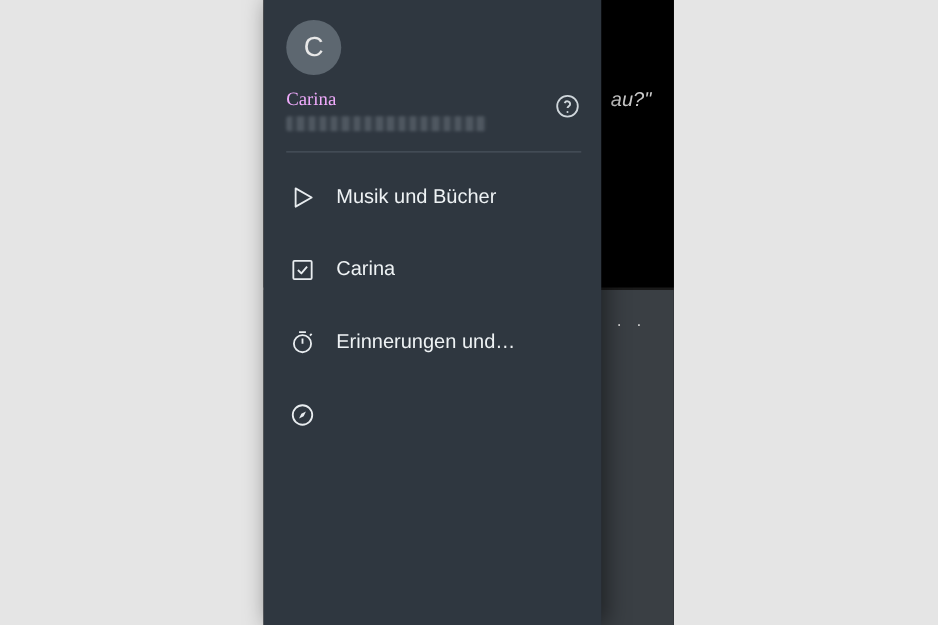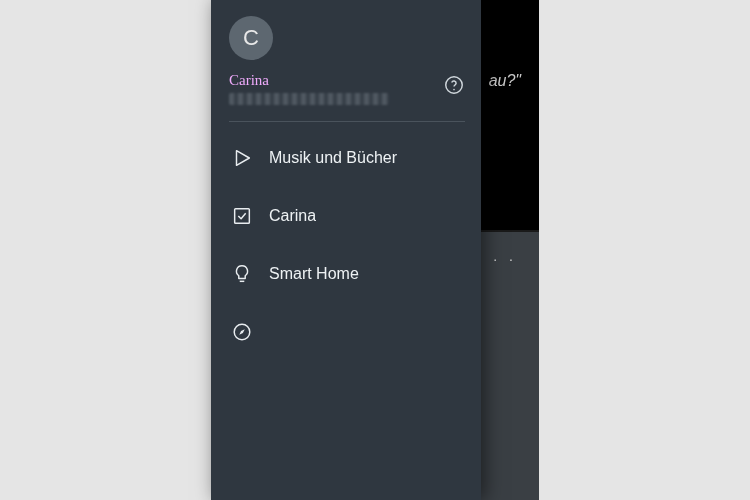--- a/index.html
+++ b/index.html
@@ -183,31 +183,33 @@
       <div class="menu-item">
         <span class="menu-icon">
           <svg viewBox="0 0 24 24" width="22" height="22" fill="none" stroke="#e8ecef" stroke-width="1.6" stroke-linejoin="round">
               <rect x="4" y="4" width="16" height="16" rx="1"></rect>
               <polyline points="8,12 11,15 16,9"></polyline>
             </svg>
         </span>
         <span class="menu-label">Carina</span>
       </div>
 
-
-
-      <div class="menu-item">
-        <span class="menu-icon">
-          <svg viewBox="0 0 24 24" width="22" height="22" fill="none" stroke="#e8ecef" stroke-width="1.6" stroke-linejoin="round">
-              <path d="M12 3a6 6 0 0 0-3.5 10.9V17h7v-3.1A6 6 0 0 0 12 3z"></path>
-              <line x1="9.5" y1="20" x2="14.5" y2="20"></line>
-            </svg>
-        </span>
-        <span class="menu-label">Smart Home</span>
-      </div>
+      <div class="menu-item">
+        <span class="menu-icon">
+          <svg viewBox="0 0 24 24" width="22" height="22" fill="none" stroke="#e8ecef" stroke-width="1.6">
+              <circle cx="12" cy="13" r="7.5"></circle>
+              <line x1="12" y1="13" x2="12" y2="8.5"></line>
+              <line x1="9" y1="3" x2="15" y2="3"></line>
+              <line x1="18.5" y1="6" x2="20" y2="4.5"></line>
+            </svg>
+        </span>
+        <span class="menu-label">Erinnerungen und…</span>
+      </div>
+
+
 
       <div class="menu-item">
         <span class="menu-icon">
           <svg viewBox="0 0 24 24" width="22" height="22" fill="none" stroke="#e8ecef" stroke-width="1.6">
               <circle cx="12" cy="12" r="8.5"></circle>
               <polygon points="15,9 13,13 9,15 11,11" fill="#e8ecef" stroke="none"></polygon>
             </svg>
         </span>
       </div>
 

